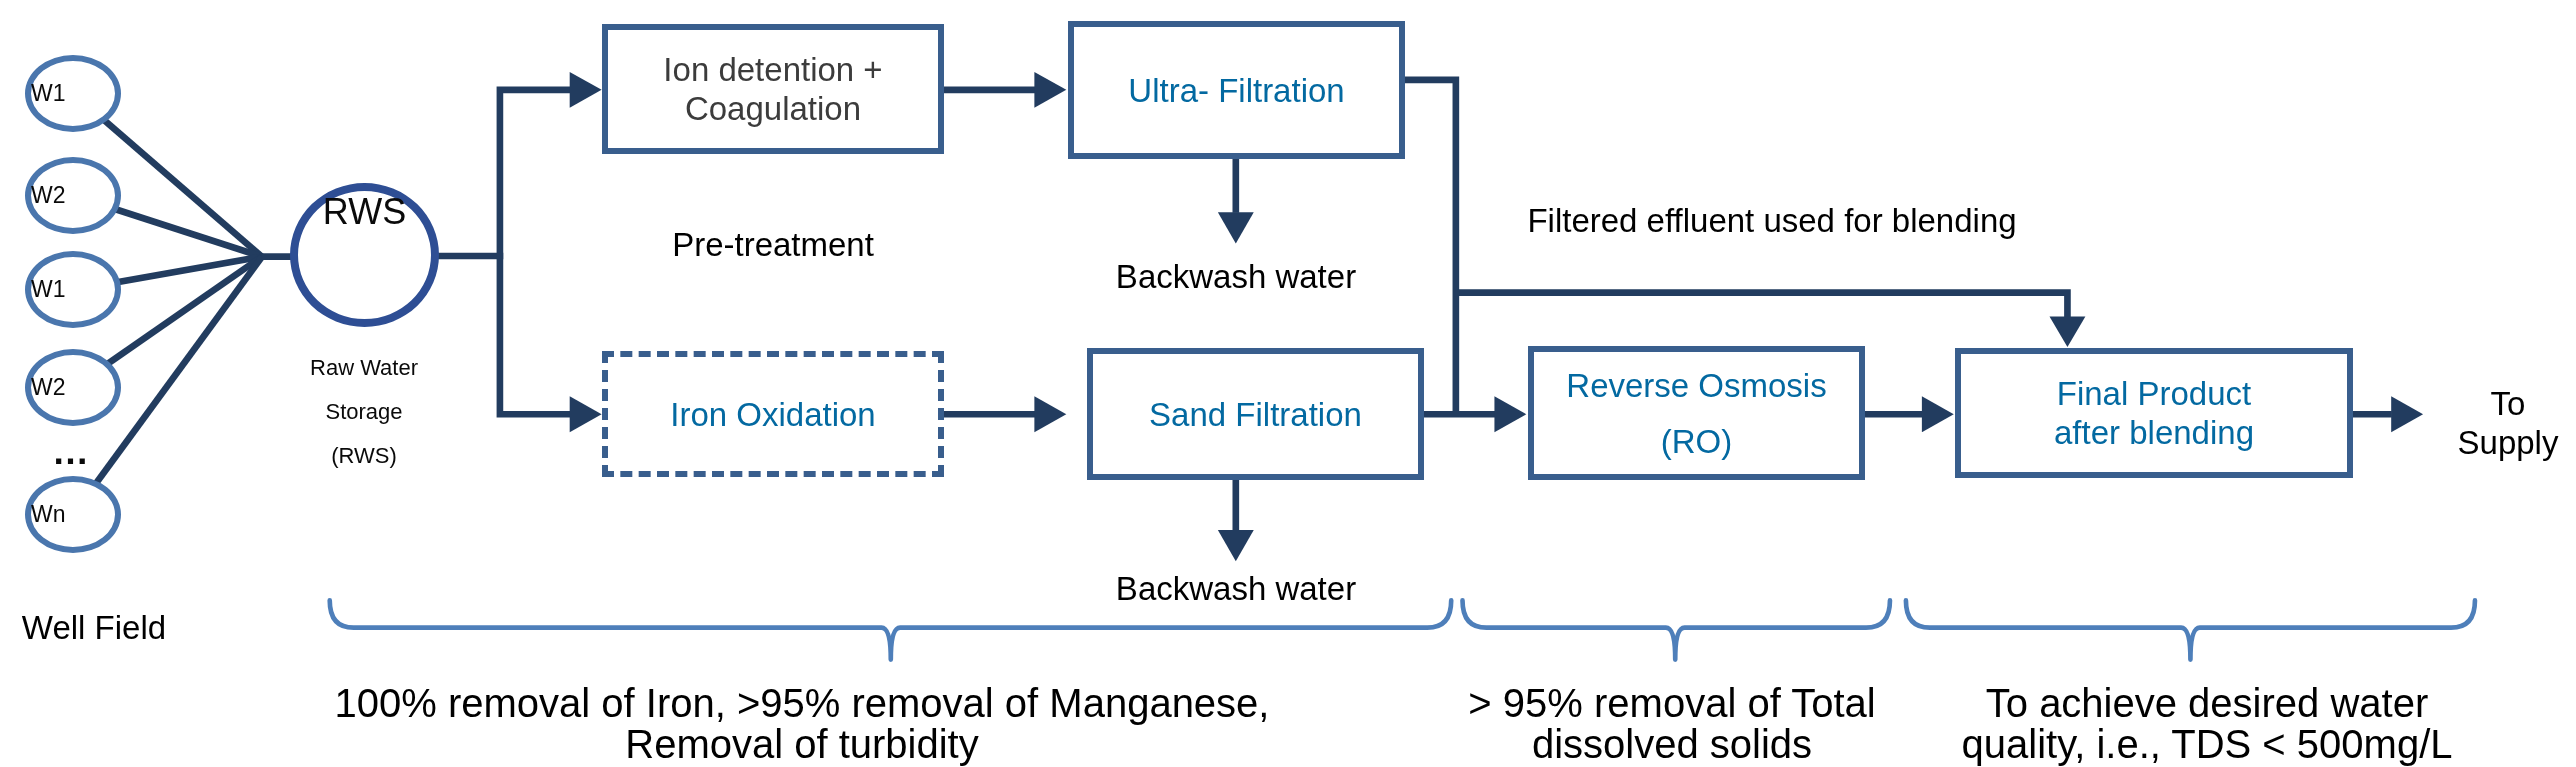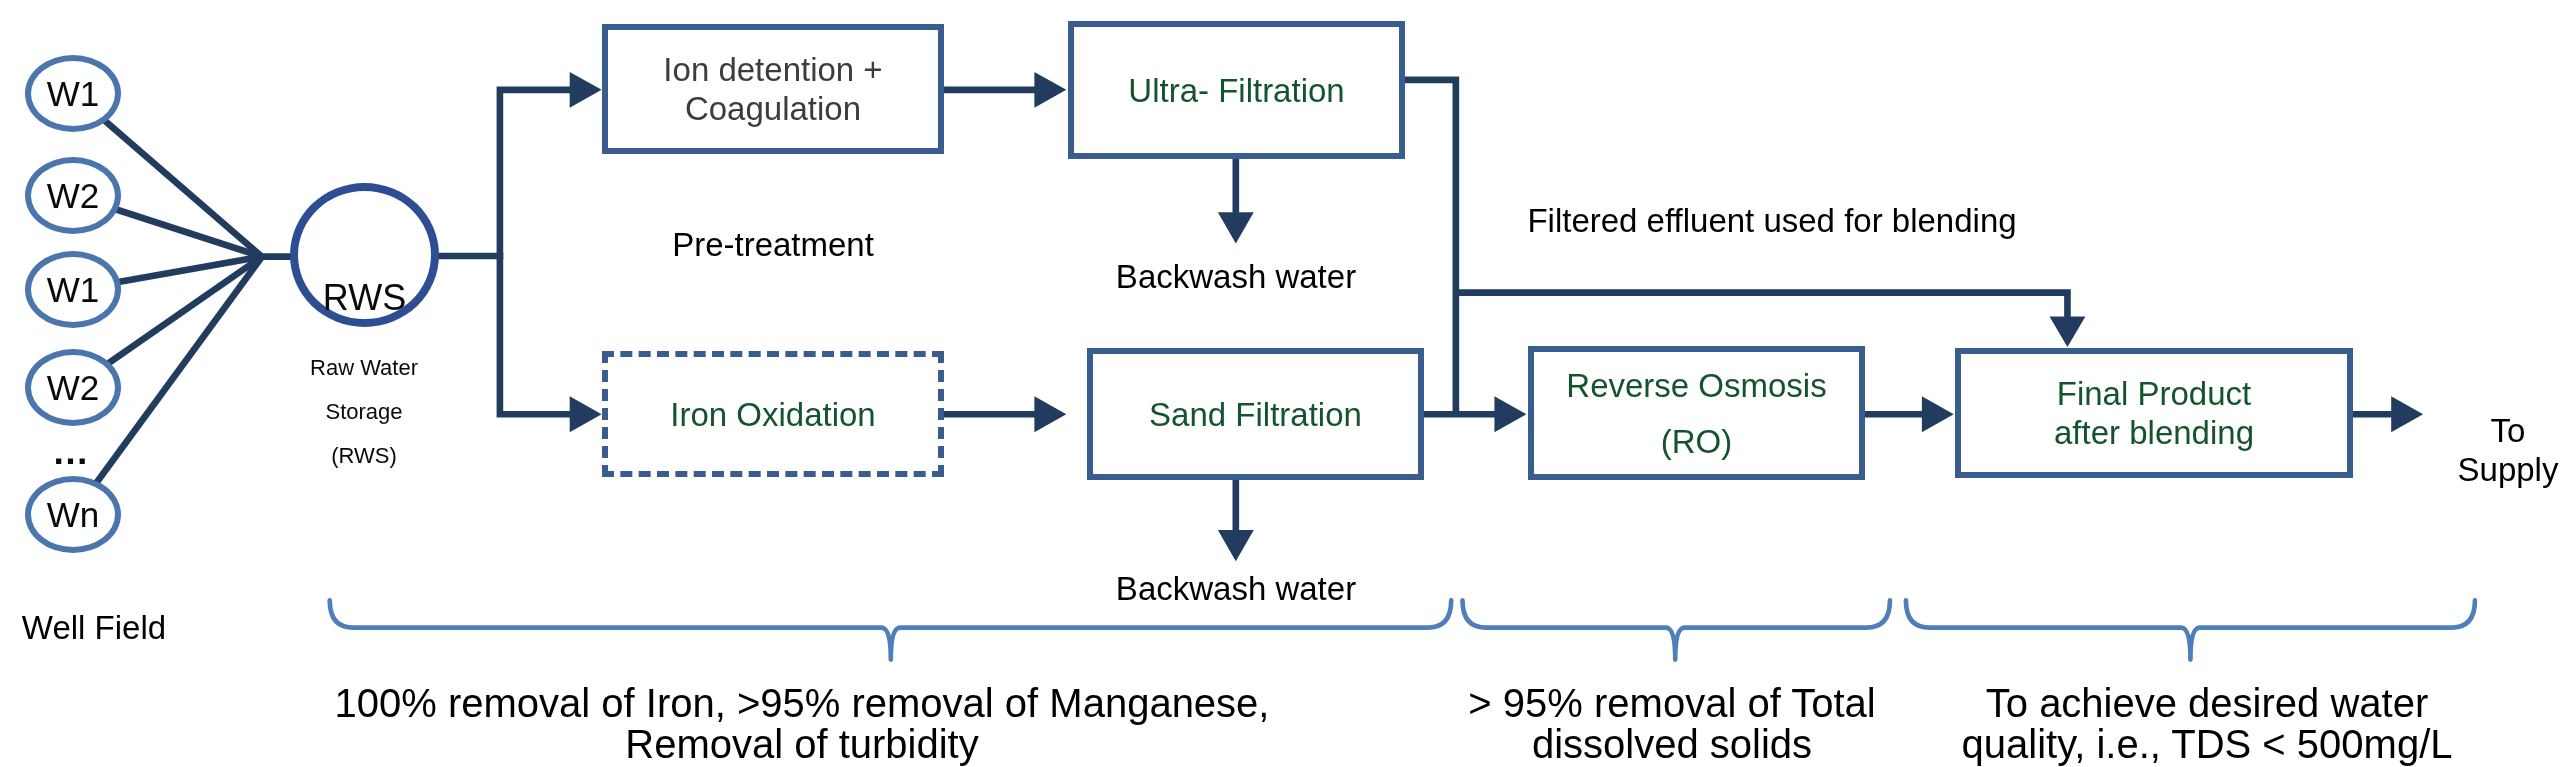--- a/index.html
+++ b/index.html
@@ -3,35 +3,35 @@
 <meta charset="utf-8">
 <style>
   html,body{margin:0;padding:0;background:#ffffff;}
   .canvas{
     position:relative;width:2576px;height:768px;background:#ffffff;overflow:hidden;
     font-family:"Liberation Sans","DejaVu Sans",sans-serif;color:#000;
   }
   .layer{position:absolute;left:0;top:0;width:2576px;height:768px;}
   .well{
     position:absolute;width:96px;height:77px;border:6.6px solid #4A76AD;border-radius:50%;
-    background:#fff;box-sizing:border-box;display:flex;align-items:center;justify-content:center;
-    font-size:35px;color:#0a0a0a;
+    background:#fff;box-sizing:border-box;display:flex;align-items:center;
+    font-size:23px;color:#0a0a0a;
   }
   .dots{
     position:absolute;font-size:37px;font-weight:bold;color:#0a0a0a;letter-spacing:2px;
   }
   .rws{
     position:absolute;left:290px;top:183px;width:149px;height:144px;border:8.6px solid #2E4E94;
-    border-radius:50%;background:#fff;box-sizing:border-box;display:flex;align-items:flex-end;
+    border-radius:50%;background:#fff;box-sizing:border-box;display:flex;align-items:flex-start;
     justify-content:center;font-size:36px;color:#0a0a0a;
   }
   .node-box{
     position:absolute;background:#fff;border:6.6px solid #395E8D;box-sizing:border-box;
     display:flex;flex-direction:column;align-items:center;justify-content:center;
-    font-size:33px;line-height:39px;color:#14532d;text-align:center;
+    font-size:33px;line-height:39px;color:#0369a1;text-align:center;
   }
   .node-box.dashed{border-style:dashed;}
   .node-box.gray{color:#3C3C3C;}
   .lbl{position:absolute;font-size:33px;line-height:39px;color:#000;text-align:center;transform:translateX(-50%);white-space:nowrap;}
   .caption{position:absolute;left:364px;top:346px;transform:translateX(-50%);font-size:22px;line-height:44px;color:#0a0a0a;text-align:center;white-space:nowrap;}
   .note{position:absolute;font-size:40px;line-height:41px;color:#000;text-align:center;transform:translateX(-50%);white-space:nowrap;}
 </style>
 </head>
 <body>
 
@@ -127,21 +127,21 @@
   </div>
   <div class="node-box" style="left:1955px;top:348px;width:398px;height:130px;">
     <div>Final Product</div>
     <div>after blending</div>
   </div>
 
   <div class="lbl" style="left:773px;top:225px;">Pre-treatment</div>
   <div class="lbl" style="left:1236px;top:257px;">Backwash water</div>
   <div class="lbl" style="left:1772px;top:201px;">Filtered effluent used for blending</div>
   <div class="lbl" style="left:1236px;top:569px;">Backwash water</div>
-  <div class="lbl" style="left:2508px;top:384px;margin-top:27px;">
+  <div class="lbl" style="left:2508px;top:384px;">
     <div>To</div>
     <div>Supply</div>
   </div>
 
   <div class="note" style="left:802px;top:683px;">
     <div>100% removal of Iron, &gt;95% removal of Manganese,</div>
     <div>Removal of turbidity</div>
   </div>
   <div class="note" style="left:1672px;top:683px;">
     <div>&gt; 95% removal of Total</div>

